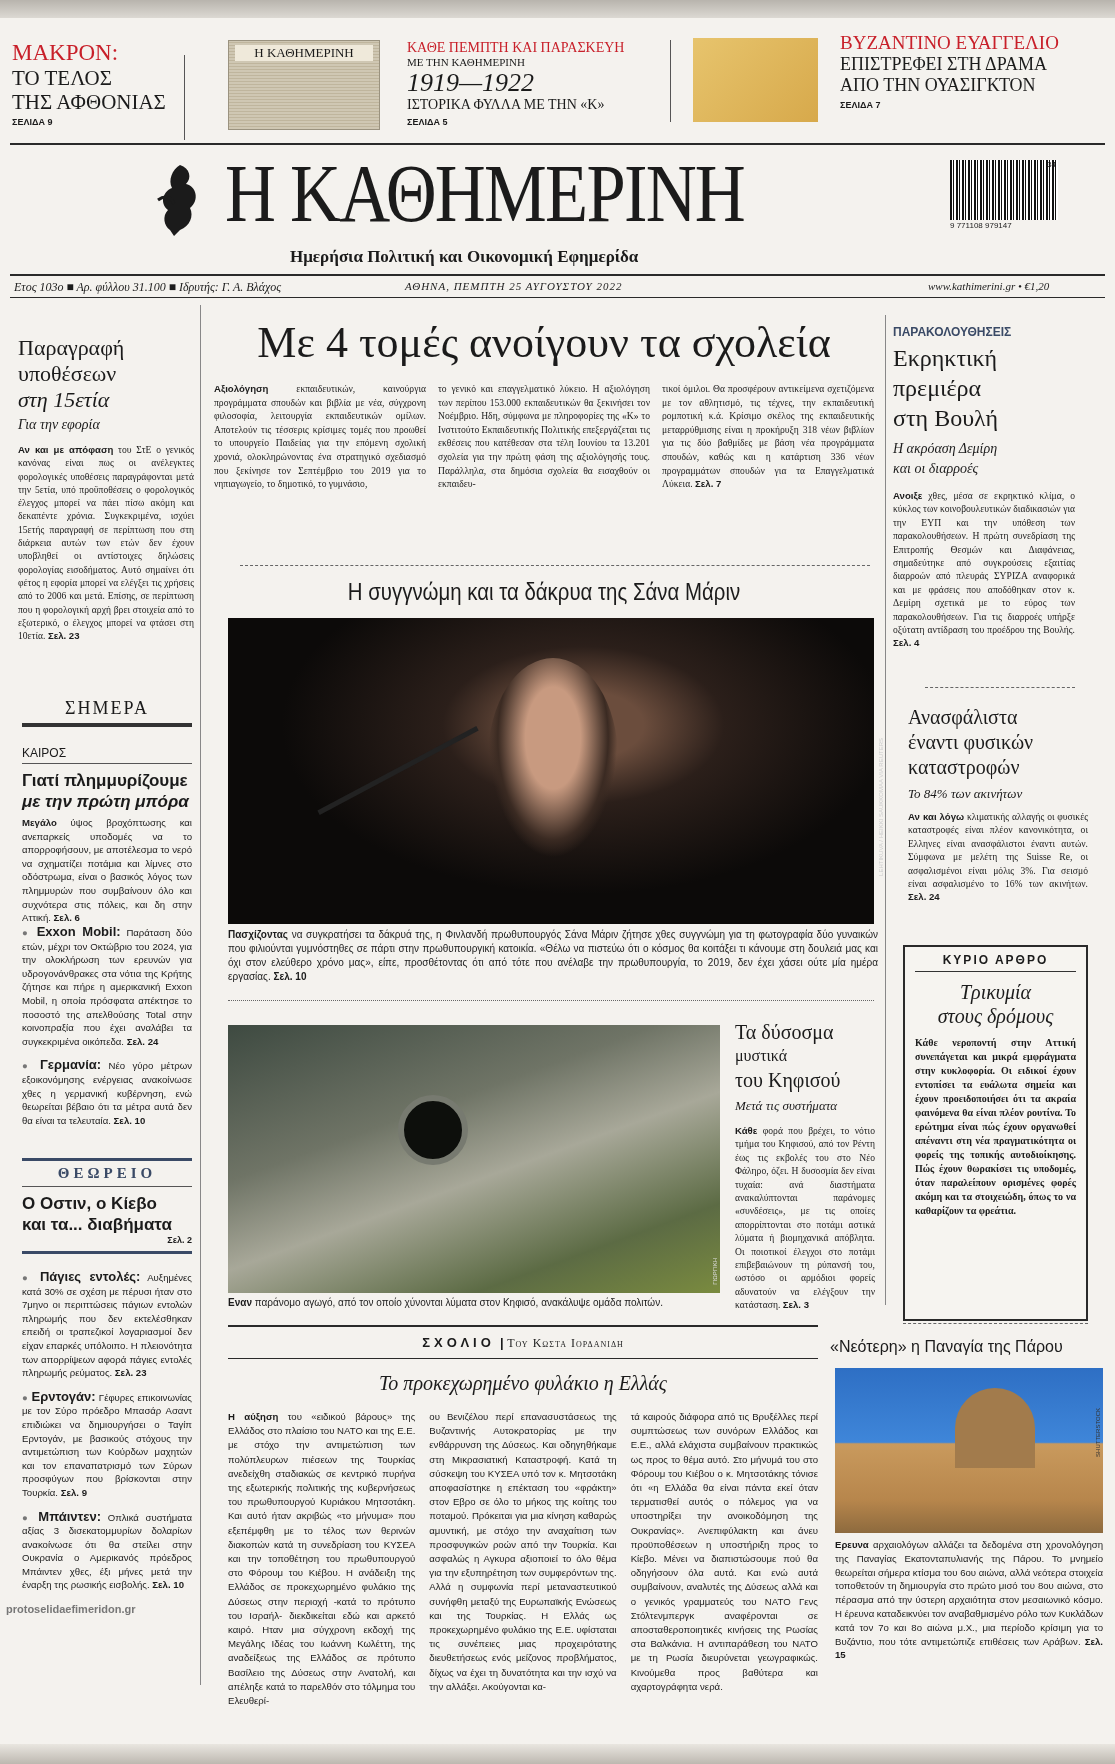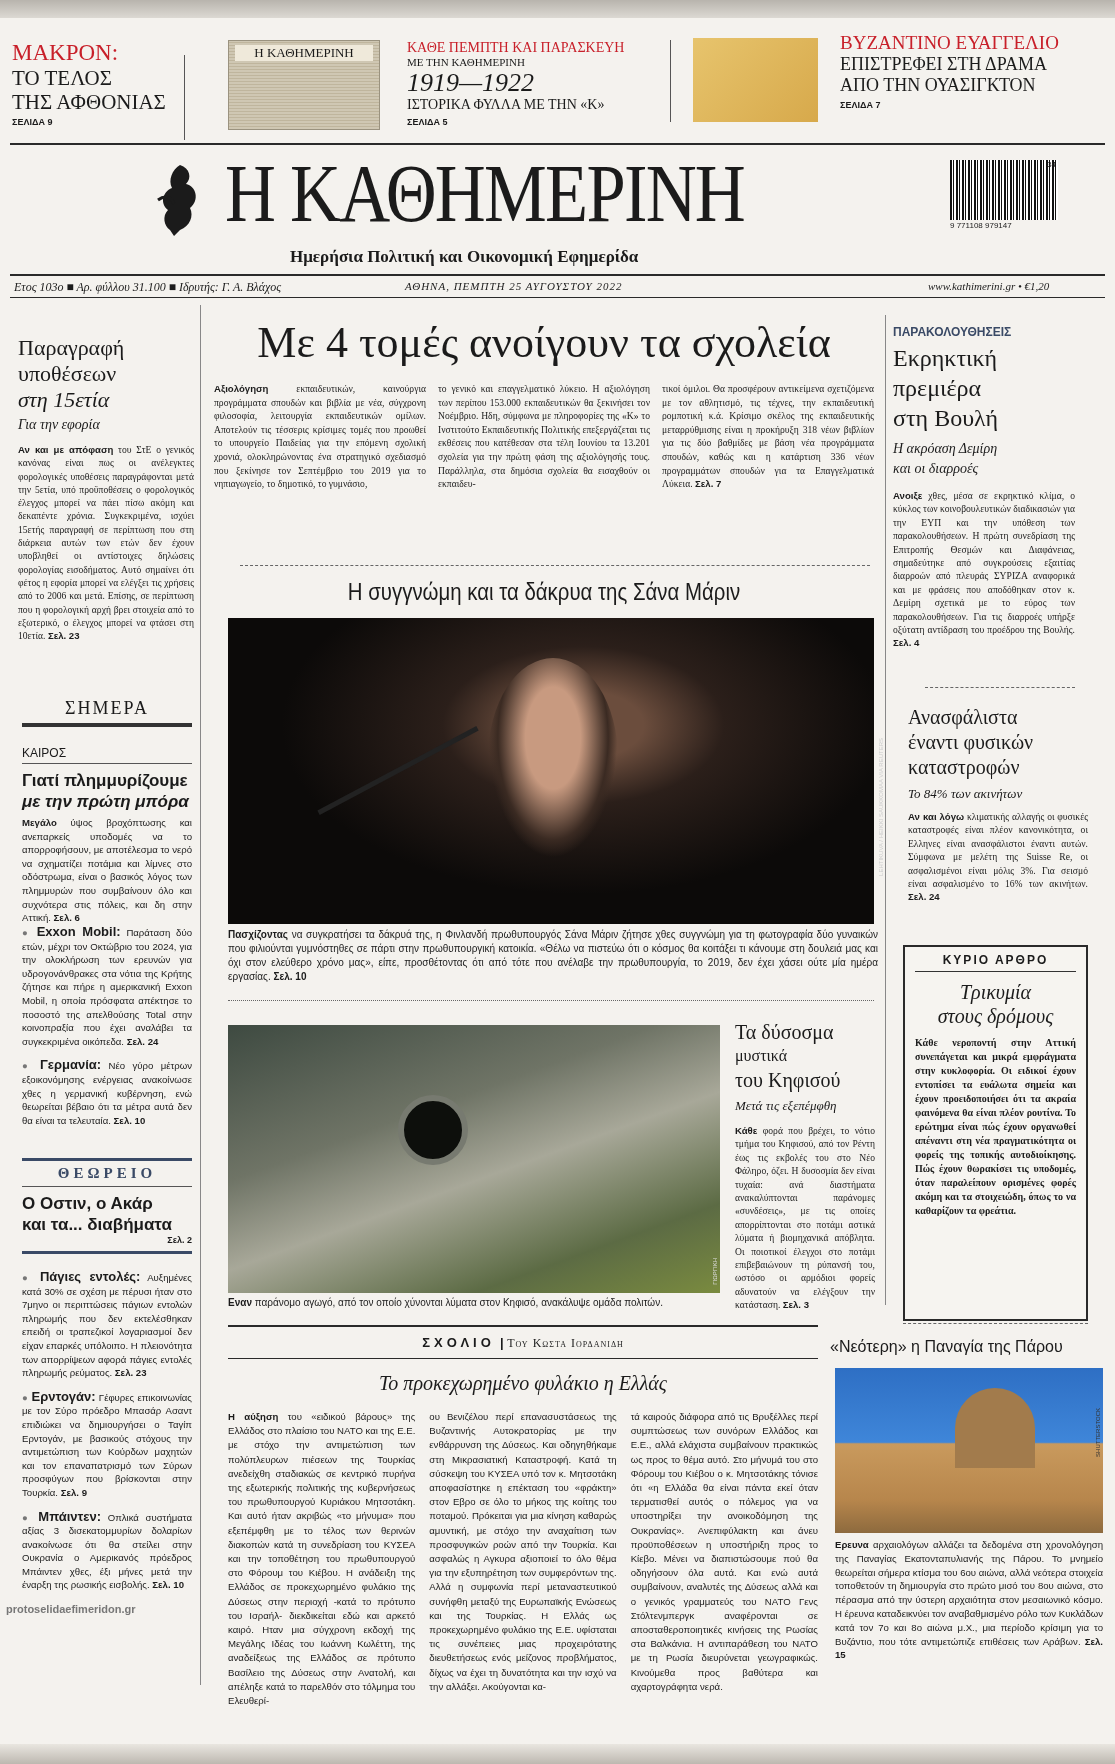--- a/index.html
+++ b/index.html
@@ -105,21 +105,21 @@
 
 <div class="abs" style="left:22px;top:925px;width:170px;">
   <p class="body sans" style="font-size:9.6px;line-height:13.6px;margin-bottom:10px;"><span style="color:#777;">● </span><span class="lead" style="font-size:13px;">Exxon Mobil:</span><span> Παράταση δύο ετών, μέχρι τον Οκτώβριο του 2024, για την ολοκλήρωση των ερευνών για υδρογονάνθρακες στα νότια της Κρήτης ζήτησε και πήρε η αμερικανική Exxon Mobil, η οποία πρόσφατα απέκτησε το ποσοστό της απελθούσης Total στην κοινοπραξία που έχει αναλάβει τα συγκεκριμένα οικόπεδα.</span> <span class="sel">Σελ. 24</span></p>
   <p class="body sans" style="font-size:9.6px;line-height:13.6px;"><span style="color:#777;">● </span><span class="lead" style="font-size:13px;">Γερμανία:</span><span> Νέο γύρο μέτρων εξοικονόμησης ενέργειας ανακοίνωσε χθες η γερμανική κυβέρνηση, ενώ θεωρείται βέβαιο ότι τα μέτρα αυτά δεν θα είναι τα τελευταία.</span> <span class="sel">Σελ. 10</span></p>
 </div>
 
 <div class="abs" style="left:22px;top:1158px;width:170px;">
   <div style="height:3px;background:#3a4a66;"></div>
   <div class="serif bold" style="font-size:15px;text-align:center;letter-spacing:4px;color:#3a4a66;margin:4px 0;">ΘΕΩΡΕΙΟ</div>
   <div style="height:1px;background:#555;"></div>
-  <div class="sans bold" style="font-size:17px;line-height:21px;margin-top:6px;">Ο Οστιν, ο Ακάρ</div>
+  <div class="sans bold" style="font-size:17px;line-height:21px;margin-top:6px;">Ο Οστιν, ο Κίεβο</div>
   <div class="sans bold" style="font-size:17px;line-height:21px;">και τα... διαβήματα</div>
   <div class="sans bold" style="font-size:9px;text-align:right;">Σελ. 2</div>
   <div style="height:3px;background:#3a4a66;margin-top:6px;"></div>
 </div>
 
 <div class="abs" style="left:22px;top:1270px;width:170px;">
   <p class="body sans" style="font-size:9.6px;line-height:13.6px;margin-bottom:10px;"><span style="color:#777;">● </span><span class="lead" style="font-size:13px;">Πάγιες εντολές:</span><span> Αυξημένες κατά 30% σε σχέση με πέρυσι ήταν στο 7μηνο οι περιπτώσεις πάγιων εντολών πληρωμής που δεν εκτελέσθηκαν επειδή οι τραπεζικοί λογαριασμοί δεν είχαν επαρκές υπόλοιπο. Η πλειονότητα των απορρίψεων αφορά πάγιες εντολές πληρωμής ρεύματος.</span> <span class="sel">Σελ. 23</span></p>
   <p class="body sans" style="font-size:9.6px;line-height:13.6px;margin-bottom:10px;"><span style="color:#777;">● </span><span class="lead" style="font-size:13px;">Ερντογάν:</span><span> Γέφυρες επικοινωνίας με τον Σύρο πρόεδρο Μπασάρ Ασαντ επιδιώκει να δημιουργήσει ο Ταγίπ Ερντογάν, με βασικούς στόχους την αντιμετώπιση των Κούρδων μαχητών και τον επαναπατρισμό των Σύρων προσφύγων που βρίσκονται στην Τουρκία.</span> <span class="sel">Σελ. 9</span></p>
   <p class="body sans" style="font-size:9.6px;line-height:13.6px;margin-bottom:10px;"><span style="color:#777;">● </span><span class="lead" style="font-size:13px;">Μπάιντεν:</span><span> Οπλικά συστήματα αξίας 3 δισεκατομμυρίων δολαρίων ανακοίνωσε ότι θα στείλει στην Ουκρανία ο Αμερικανός πρόεδρος Μπάιντεν χθες, έξι μήνες μετά την έναρξη της ρωσικής εισβολής.</span> <span class="sel">Σελ. 10</span></p>
 </div>
@@ -146,21 +146,21 @@
 
 <div class="abs photo-pipe" style="left:228px;top:1025px;width:492px;height:268px;">
   <div class="abs" style="left:170px;top:70px;width:70px;height:70px;border-radius:50%;background:#0d0f0c;border:6px solid #777a70;"></div>
   <div class="abs sans" style="right:2px;bottom:8px;font-size:6px;color:#ddd;writing-mode:vertical-rl;transform:rotate(180deg);">ΓΙΩΡΓΙΚΗ</div>
 </div>
 <p class="abs body sans" style="left:228px;top:1296px;width:492px;font-size:10px;line-height:14px;"><span class="lead">Εναν</span><span> παράνομο αγωγό, από τον οποίο χύνονται λύματα στον Κηφισό, ανακάλυψε ομάδα πολιτών.</span></p>
 <div class="abs" style="left:735px;top:1020px;width:140px;">
   <div class="serif" style="font-size:20px;line-height:24px;">Τα δύσοσμα</div>
   <div class="serif" style="font-size:16px;line-height:24px;">μυστικά</div>
   <div class="serif" style="font-size:20px;line-height:24px;">του Κηφισού</div>
-  <div class="serif italic" style="font-size:13px;margin:6px 0 10px;">Μετά τις εξεπέμφθη</div>
+  <div class="serif italic" style="font-size:13px;margin:6px 0 10px;">Μετά τις συστήματα</div>
   <p class="body serif" style="font-size:9.6px;line-height:13.4px;"><span class="lead">Κάθε</span><span> φορά που βρέχει, το νότιο τμήμα του Κηφισού, από τον Ρέντη έως τις εκβολές του στο Νέο Φάληρο, όζει. Η δυσοσμία δεν είναι τυχαία: ανά διαστήματα ανακαλύπτονται παράνομες «συνδέσεις», με τις οποίες απορρίπτονται στο ποτάμι αστικά λύματα ή βιομηχανικά απόβλητα. Οι ποιοτικοί έλεγχοι στο ποτάμι επιβεβαιώνουν τη ρύπανσή του, ωστόσο οι αρμόδιοι φορείς αδυνατούν να ελέγξουν την κατάσταση.</span> <span class="sel">Σελ. 3</span></p>
 </div>
 
 <div class="abs" style="left:893px;top:325px;width:212px;">
   <div class="sans bold" style="font-size:12px;color:#3a4a66;">ΠΑΡΑΚΟΛΟΥΘΗΣΕΙΣ</div>
   <div class="serif" style="font-size:24px;line-height:30px;margin-top:4px;">Εκρηκτική</div>
   <div class="serif" style="font-size:24px;line-height:30px;">πρεμιέρα</div>
   <div class="serif" style="font-size:24px;line-height:30px;">στη Βουλή</div>
   <div class="serif italic" style="font-size:14px;line-height:20px;margin-top:6px;">Η ακρόαση Δεμίρη</div>
   <div class="serif italic" style="font-size:14px;line-height:20px;margin-bottom:10px;">και οι διαρροές</div>

